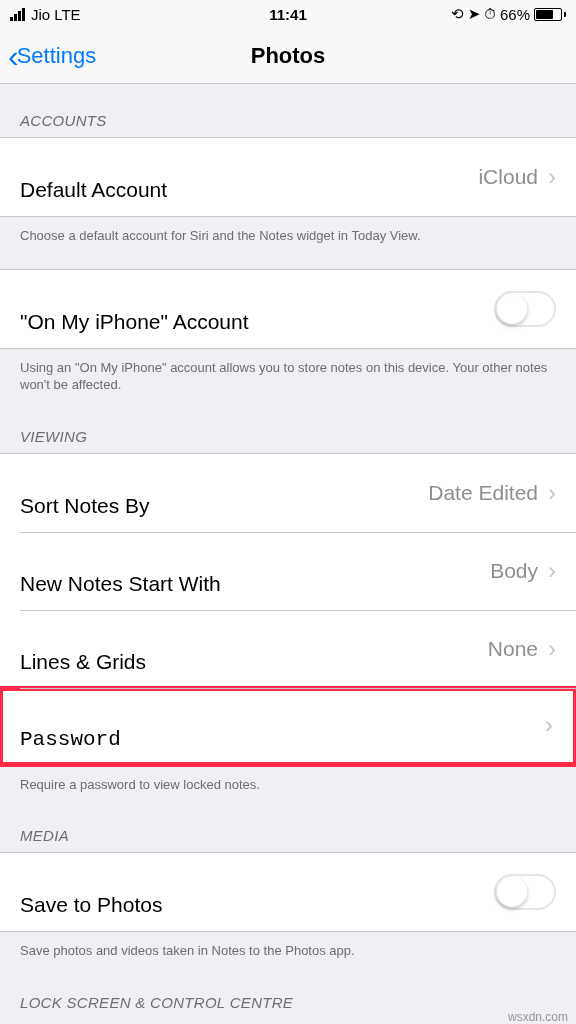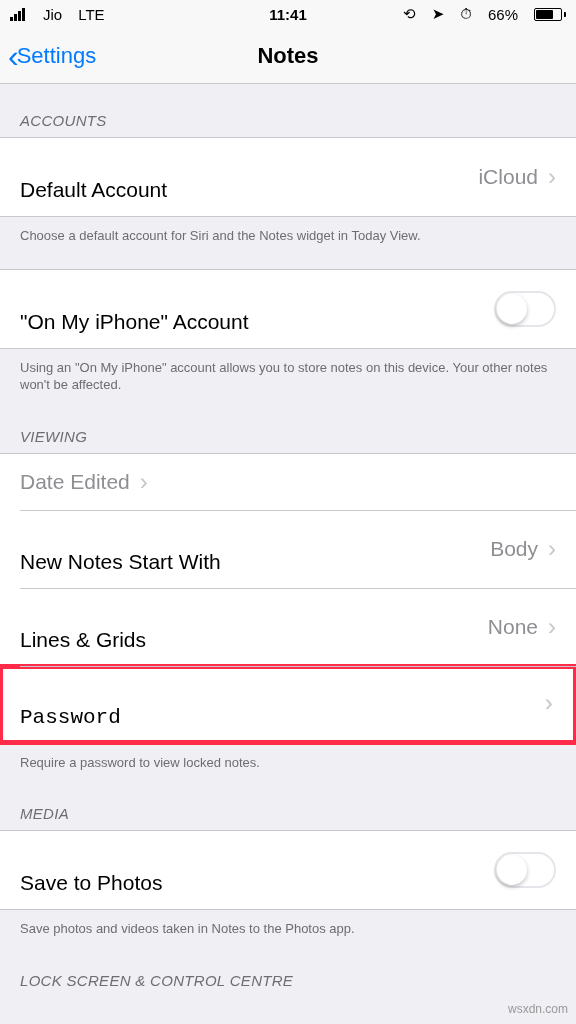--- a/index.html
+++ b/index.html
@@ -15,21 +15,21 @@
     .status-bar {
       height: 28px;
       display: flex;
       align-items: center;
       justify-content: space-between;
       padding: 0 10px;
       font-size: 15px;
       font-weight: 500;
       background: #f8f8f8;
     }
-    .status-left, .status-right { display: flex; align-items: center; gap: 16px; }
+    .status-left, .status-right { display: flex; align-items: center; gap: 4px; }
     .status-center { position: absolute; left: 50%; transform: translateX(-50%); font-weight: 600; }
     .signal { display: inline-flex; align-items: flex-end; gap: 1px; margin-right: 2px; }
     .signal span { width: 3px; background: #000; display: inline-block; }
     .signal span:nth-child(1){height:4px} .signal span:nth-child(2){height:7px} .signal span:nth-child(3){height:10px} .signal span:nth-child(4){height:13px}
     .battery { display: inline-flex; align-items: center; gap: 2px; }
     .battery-body { width: 28px; height: 13px; border: 1px solid #000; border-radius: 2px; position: relative; }
     .battery-fill { position: absolute; left: 1px; top: 1px; bottom: 1px; width: 66%; background: #000; border-radius: 1px; }
     .battery-tip { width: 2px; height: 5px; background: #000; border-radius: 0 1px 1px 0; }
     .nav-bar {
       height: 56px;
@@ -72,21 +72,21 @@
       content: "";
       position: absolute; top: 0; left: 20px; right: 0;
       height: 1px; background: #c8c7cc;
     }
     .cell-label { color: #000; margin-top: 26px; }
     .cell-right { display: flex; align-items: center; gap: 10px; color: #8e8e93; font-size: 21px; }
     .chevron { color: #c7c7cc; font-size: 24px; font-weight: 300; }
     .toggle { width: 62px; height: 36px; background: #fff; border: 2px solid #e5e5ea; border-radius: 18px; position: relative; }
     .toggle::after { content: ""; position: absolute; left: 1px; top: 1px; width: 30px; height: 30px; background: #fff; border-radius: 50%; box-shadow: 0 2px 4px rgba(0,0,0,0.25); }
     .highlight { outline: 5px solid #ff2b48; outline-offset: -3px; font-family: Liberation Mono, monospace; }
-    .watermark { position: absolute; bottom: 8px; right: 8px; font-size: 12px; color: #999; }
+    .watermark { position: absolute; bottom: 0; right: 8px; font-size: 12px; color: #999; }
   </style>
 </head>
 <body>
 
 <div class="status-bar">
   <div class="status-left">
     <span class="signal">
         <span></span>
         <span></span>
         <span></span>
@@ -108,21 +108,21 @@
       <span class="battery-tip"></span>
     </span>
   </div>
 </div>
 
 <div class="nav-bar">
   <div class="back-btn">
     <span class="back-chevron">‹</span>
     <span>Settings</span>
   </div>
-  <div class="nav-title">Notes</div>
+  <div class="nav-title">Photos</div>
 </div>
 
 <div class="content">
 
   <div class="section-header">ACCOUNTS</div>
   <div class="cell-group">
     <div class="cell">
       <span class="cell-label">Default Account</span>
       <span class="cell-right">
         <span>iCloud</span>
@@ -136,20 +136,21 @@
     <div class="cell">
       <span class="cell-label">"On My iPhone" Account</span>
       <span class="toggle"></span>
     </div>
   </div>
   <div class="section-footer">Using an "On My iPhone" account allows you to store notes on this device. Your other notes won't be affected.</div>
 
   <div class="section-header">VIEWING</div>
   <div class="cell-group">
     <div class="cell">
+      <span class="cell-label">Sort Notes By</span>
       <span class="cell-right">
         <span>Date Edited</span>
         <span class="chevron">›</span>
       </span>
     </div>
     <div class="cell">
       <span class="cell-label">New Notes Start With</span>
       <span class="cell-right">
         <span>Body</span>
         <span class="chevron">›</span>

